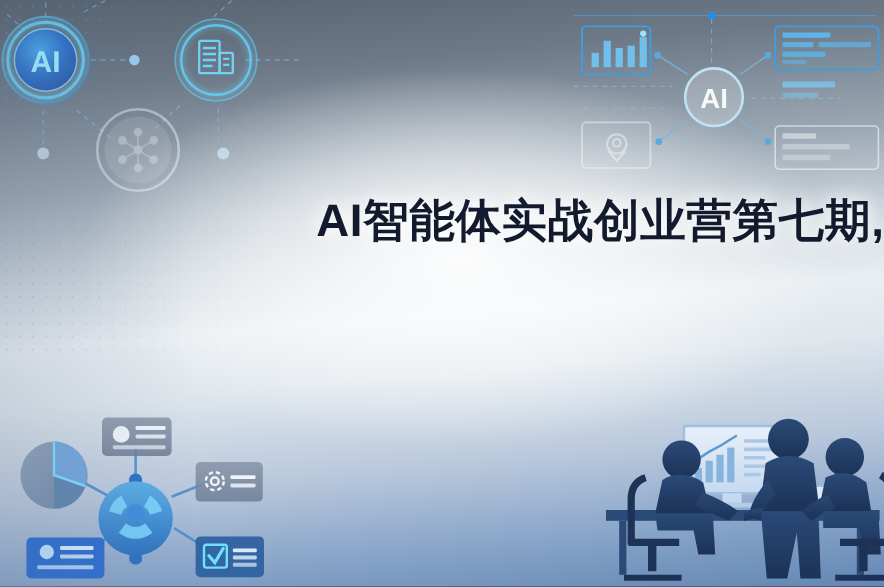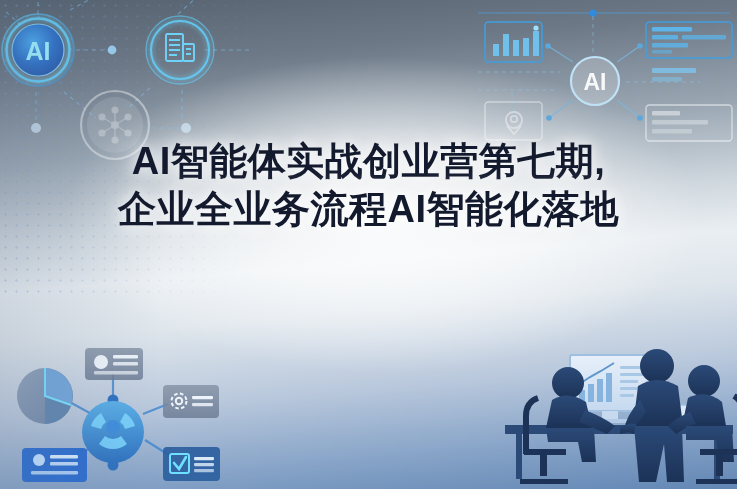--- a/index.html
+++ b/index.html
@@ -11,22 +11,22 @@
       linear-gradient(175deg,#55616e 0%, #6d7987 14%, #9aa7b3 30%, #cfd7de 44%, #e9eef2 53%, #dfe6ec 62%, #b9c8dc 76%, #8aa6c9 88%, #6286b4 100%);
   }
   #poster::after{
     content:"";position:absolute;inset:0;pointer-events:none;
     background:linear-gradient(90deg, rgba(90,110,140,.18) 0%, rgba(90,110,140,0) 22%);
   }
   .svgfull{position:absolute;left:0;top:0;width:737px;height:489px;}
 
   
   .headline{
-    position:absolute;left:0;right:0;top:138px;
-    text-align:center;z-index:40;
+    position:absolute;left:0;right:0;top:162px;
+    text-align:right;z-index:40;
     color:#141a2e;
     font-size:38px;font-weight:bold;line-height:1.26;
     letter-spacing:.5px;
     text-shadow:0 0 14px rgba(255,255,255,.95),0 0 26px rgba(255,255,255,.8);
   }
   .headline .ln{display:block;white-space:nowrap;}
 
   
   .dots{
     position:absolute;left:0;top:0;width:330px;height:300px;
@@ -199,21 +199,20 @@
       <g stroke="#ffffff" stroke-width="1.8" fill="none">
         <path d="M514,112 a8,8 0 1,1 -0.1,0"></path>
         <circle cx="514" cy="119" r="3.2"></circle>
         <path d="M507,126 L514,134 L521,126"></path>
       </g>
     </g>
   </svg>
 
   <div class="headline">
     <span class="ln">AI智能体实战创业营第七期,</span>
-    <span class="ln">企业全业务流程AI智能化落地</span>
   </div>
 
   <svg class="svgfull" viewBox="0 0 737 489">
     <defs>
       <linearGradient id="hubG" x1="0" y1="0" x2="0" y2="1">
         <stop offset="0%" stop-color="#5cb0e8"></stop>
         <stop offset="100%" stop-color="#2f72c0"></stop>
       </linearGradient>
       <linearGradient id="cardG" x1="0" y1="0" x2="0" y2="1">
         <stop offset="0%" stop-color="#8794a8" stop-opacity=".85"></stop>

